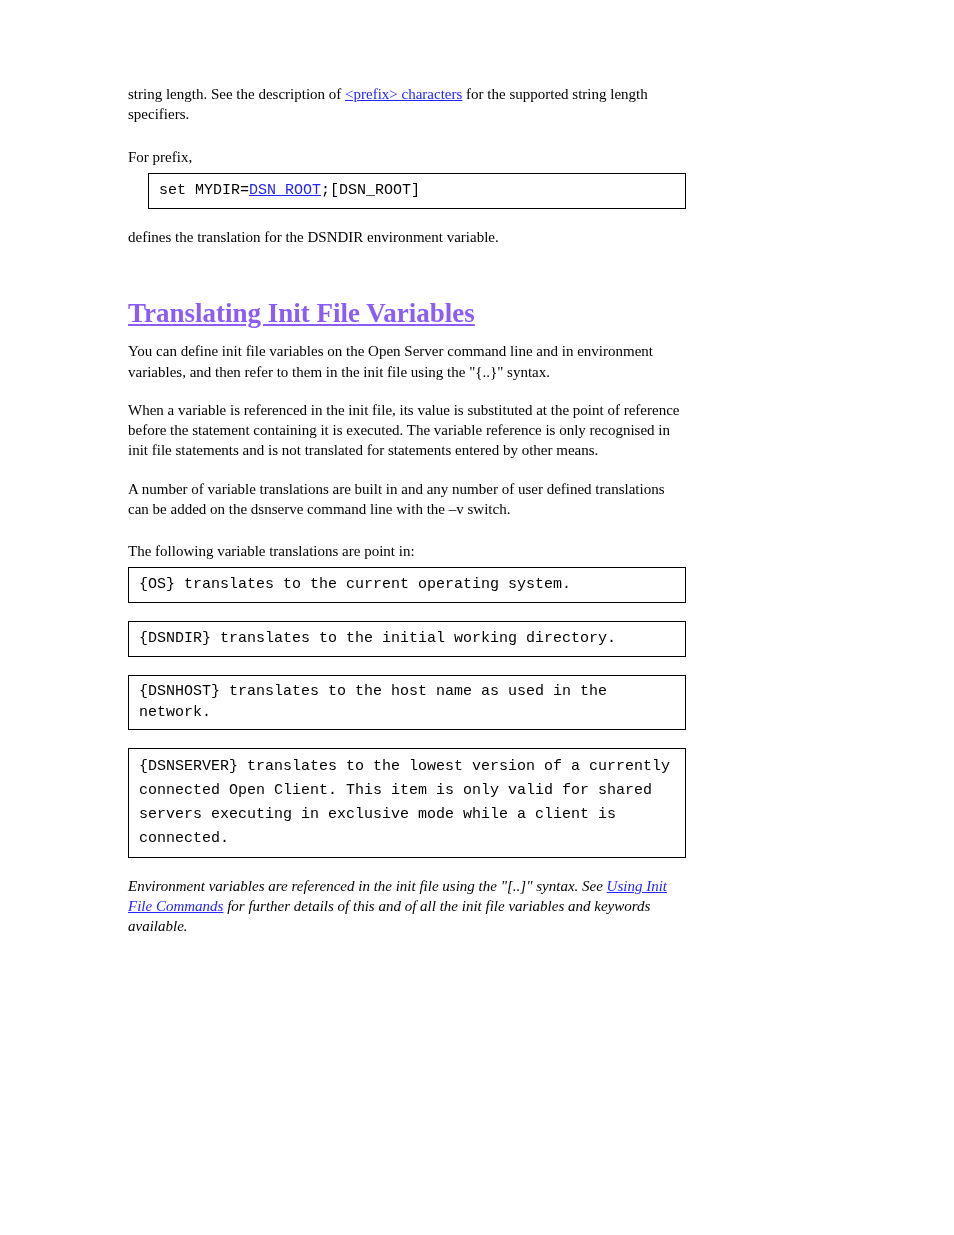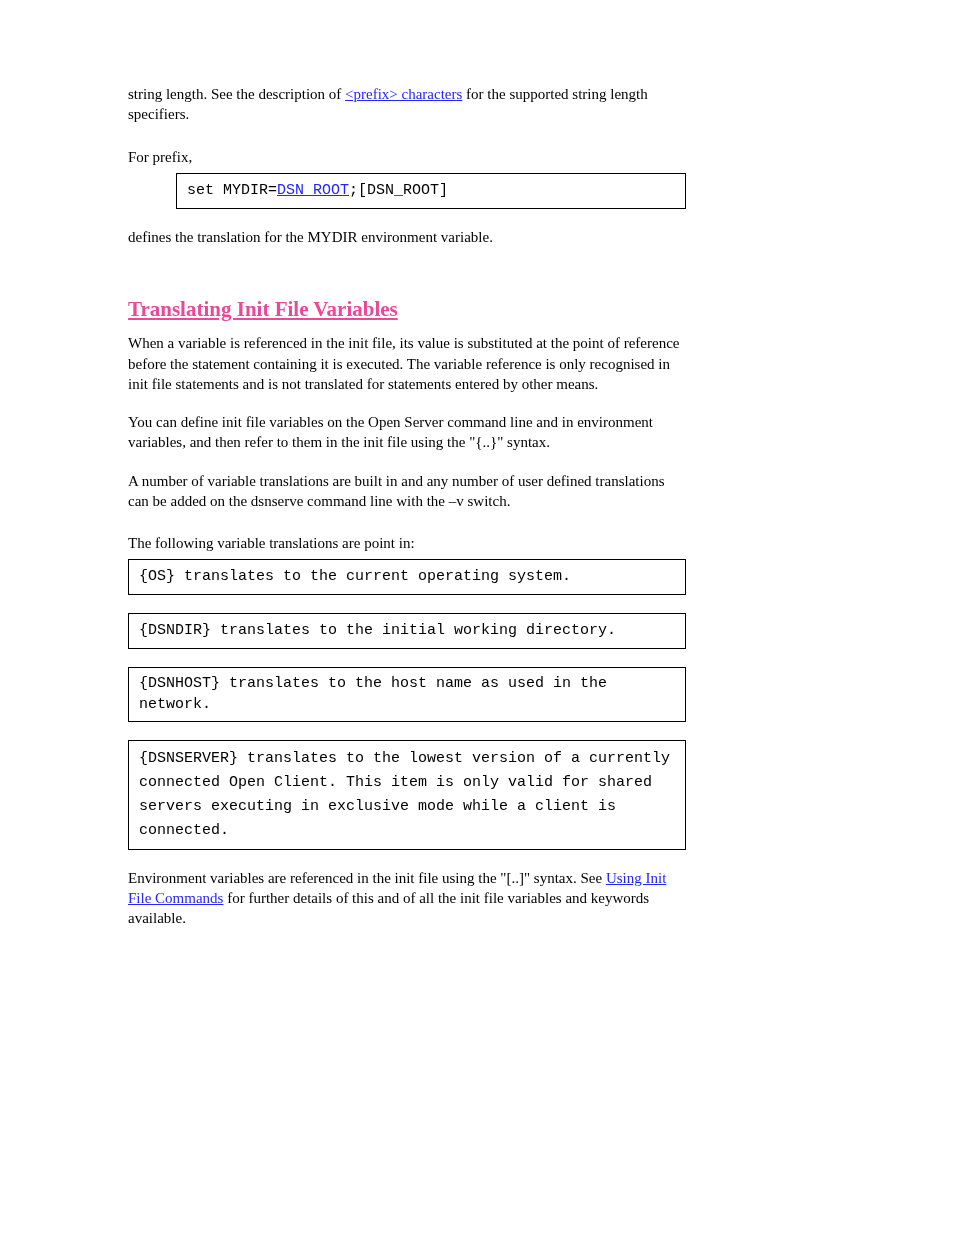--- a/index.html
+++ b/index.html
@@ -40,61 +40,62 @@
   .code {
     font-family: "Courier New", Courier, monospace;
     white-space: pre-wrap;
   }
   .link {
     color: #2424ff;
     text-decoration: underline;
     cursor: pointer;
   }
   h2.section {
-    font-size: 21px;
+    font-size: 27px;
     font-weight: bold;
-    color: #ec4899;
+    color: #8b5cf6;
     text-decoration: underline;
     margin: 48px 0 10px 0;
   }
   p.body {
     margin: 0 0 18px 0;
   }
   .label {
     margin: 22px 0 6px 0;
   }
   .endnote {
     margin-top: 22px;
+    font-style: italic;
   }
   .xref {
     color: #2424ff;
     text-decoration: underline;
   }
 </style>
 </head>
 <body>
 
 <div class="page">
 
   <div class="intro-line">
     <span>string length. See the description of </span><span class="link">&lt;prefix&gt; characters</span><span> for the supported string length specifiers.</span>
   </div>
 
   <div class="label">For prefix,</div>
 
-  <div class="box" style="margin-left:48px;">
+  <div class="box" style="margin-left:20px;">
     <span class="code"><span>set MYDIR=</span><span class="link">DSN_ROOT</span><span>;[DSN_ROOT]</span></span>
   </div>
 
-  <p class="body">defines the translation for the MYDIR environment variable.</p>
+  <p class="body">defines the translation for the DSNDIR environment variable.</p>
 
   <h2 class="section">Translating Init File Variables</h2>
 
+  <p class="body">You can define init file variables on the Open Server command line and in environment variables, and then refer to them in the init file using the "{..}" syntax.</p>
   <p class="body">When a variable is referenced in the init file, its value is substituted at the point of reference before the statement containing it is executed. The variable reference is only recognised in init file statements and is not translated for statements entered by other means.</p>
-  <p class="body">You can define init file variables on the Open Server command line and in environment variables, and then refer to them in the init file using the "{..}" syntax.</p>
   <p class="body">A number of variable translations are built in and any number of user defined translations can be added on the dsnserve command line with the –v switch.</p>
 
   <div class="label">The following variable translations are point in:</div>
 
   <div class="box">
     <span class="code">{OS} translates to the current operating system.</span>
   </div>
   <div class="box">
     <span class="code">{DSNDIR} translates to the initial working directory.</span>
   </div>

